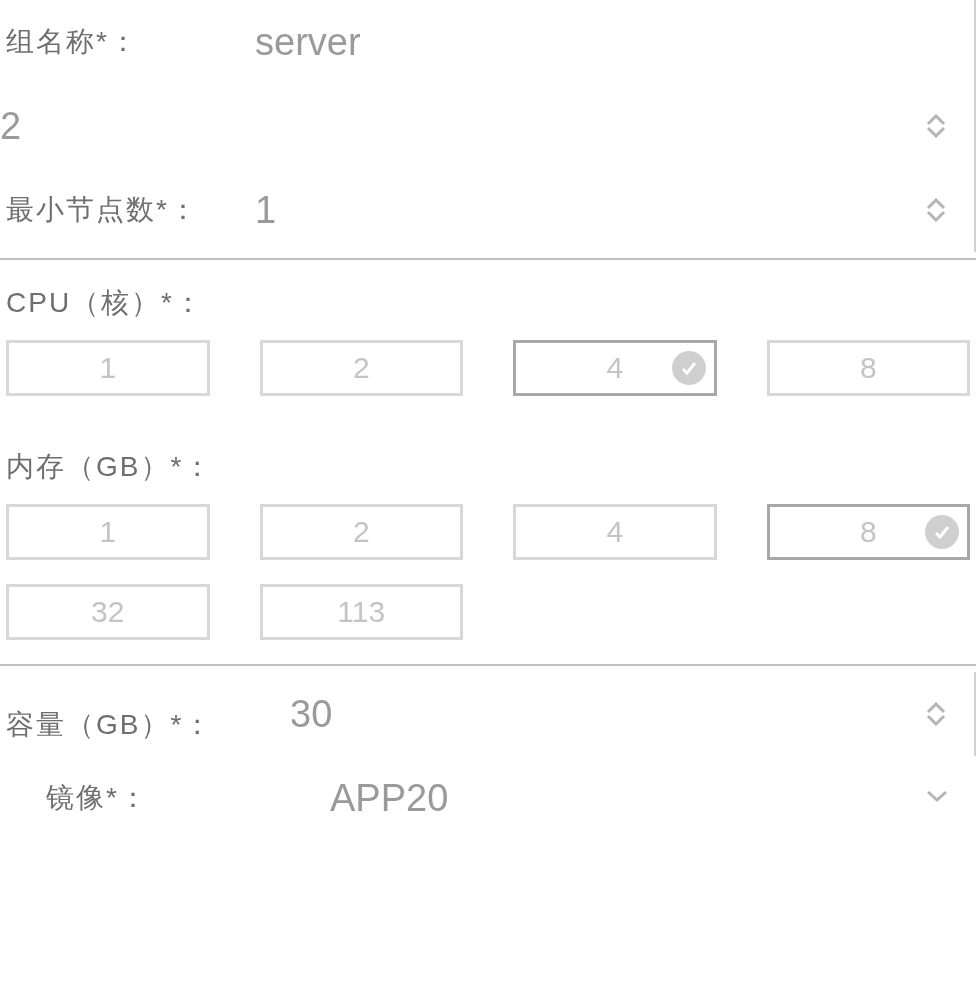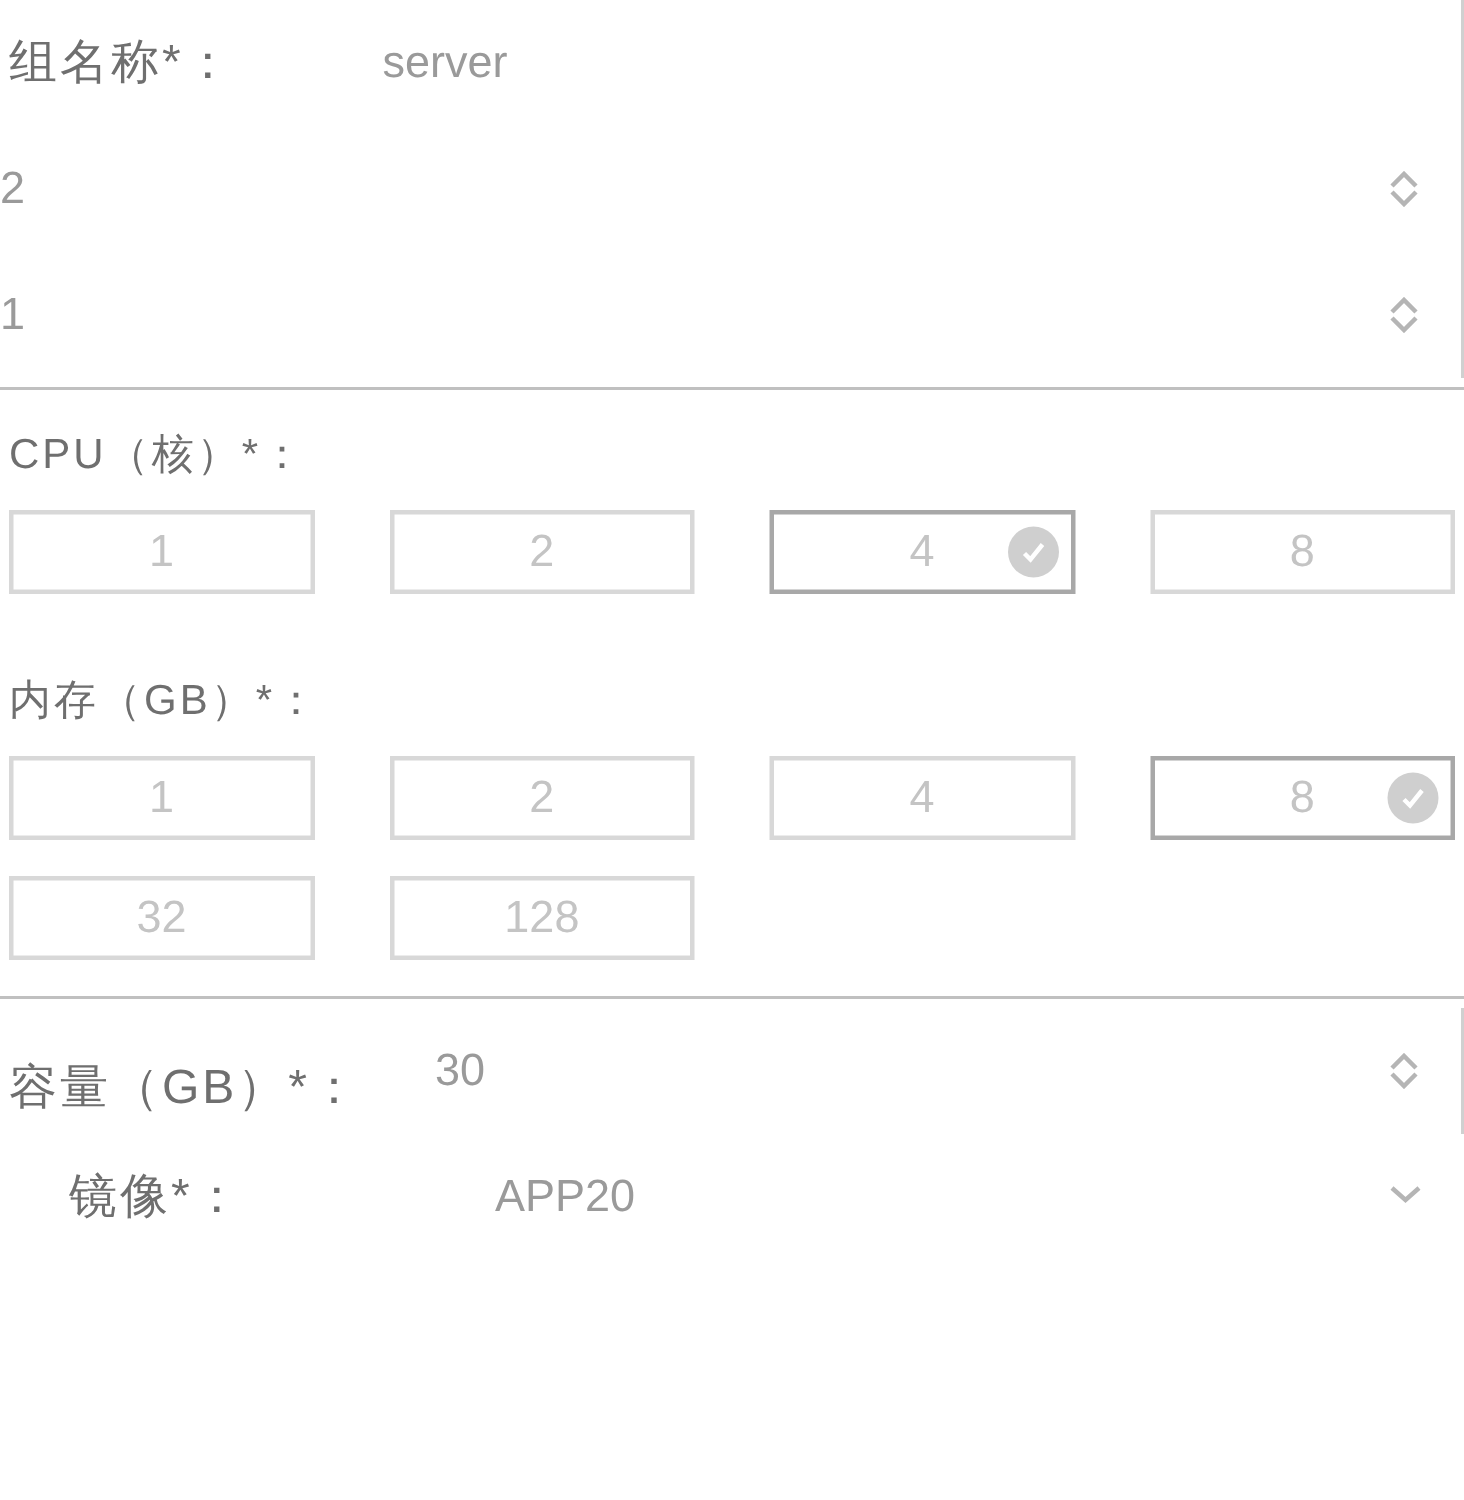--- a/index.html
+++ b/index.html
@@ -14,34 +14,34 @@
   .row {
     display: flex;
     align-items: center;
     height: 84px;
     border-right: 2px solid #d0d0d0;
   }
   .row.noborder { border-right: none; padding-left: 40px; }
   .label {
     width: 255px;
     padding-left: 6px;
-    font-size: 32px;
+    font-size: 28px;
     color: #6f6f6f;
     letter-spacing: 2px;
     white-space: nowrap;
   }
   .value-area {
     flex: 1;
     display: flex;
     align-items: center;
     justify-content: space-between;
     padding-right: 28px;
   }
   .value-text {
-    font-size: 30px;
+    font-size: 38px;
     color: #9a9a9a;
     font-weight: 400;
   }
   .stepper {
     display: flex;
     flex-direction: column;
     align-items: center;
     gap: 0px;
     color: #b5b5b5;
   }
@@ -125,20 +125,21 @@
             <polyline points="2,10 10,2 18,10" fill="none" stroke="currentColor" stroke-width="3"></polyline>
           </svg>
         <svg width="20" height="12" viewBox="0 0 20 12">
             <polyline points="2,2 10,10 18,2" fill="none" stroke="currentColor" stroke-width="3"></polyline>
           </svg>
       </span>
     </div>
   </div>
 
   <div class="row">
+    <div class="label">最小节点数*：</div>
     <div class="value-area">
       <span class="value-text">1</span>
       <span class="stepper">
         <svg width="20" height="12" viewBox="0 0 20 12">
             <polyline points="2,10 10,2 18,10" fill="none" stroke="currentColor" stroke-width="3"></polyline>
           </svg>
         <svg width="20" height="12" viewBox="0 0 20 12">
             <polyline points="2,2 10,10 18,2" fill="none" stroke="currentColor" stroke-width="3"></polyline>
           </svg>
       </span>
@@ -186,21 +187,21 @@
         <span class="checkmark">
           <svg width="20" height="20" viewBox="0 0 20 20">
             <polyline points="4,11 8,15 16,5" fill="none" stroke="#ffffff" stroke-width="3"></polyline>
           </svg>
         </span>
       </div>
       <div class="option-box">
         <span class="num">32</span>
       </div>
       <div class="option-box">
-        <span class="num">128</span>
+        <span class="num">113</span>
       </div>
       <div class="option-box empty-cell"></div>
     </div>
 
   <hr class="divider">
 
   <div class="row" style="margin-top:6px;">
     <div class="label" style="width:290px;margin-top:21px;">容量（GB）*：</div>
     <div class="value-area">
       <span class="value-text">30</span>

